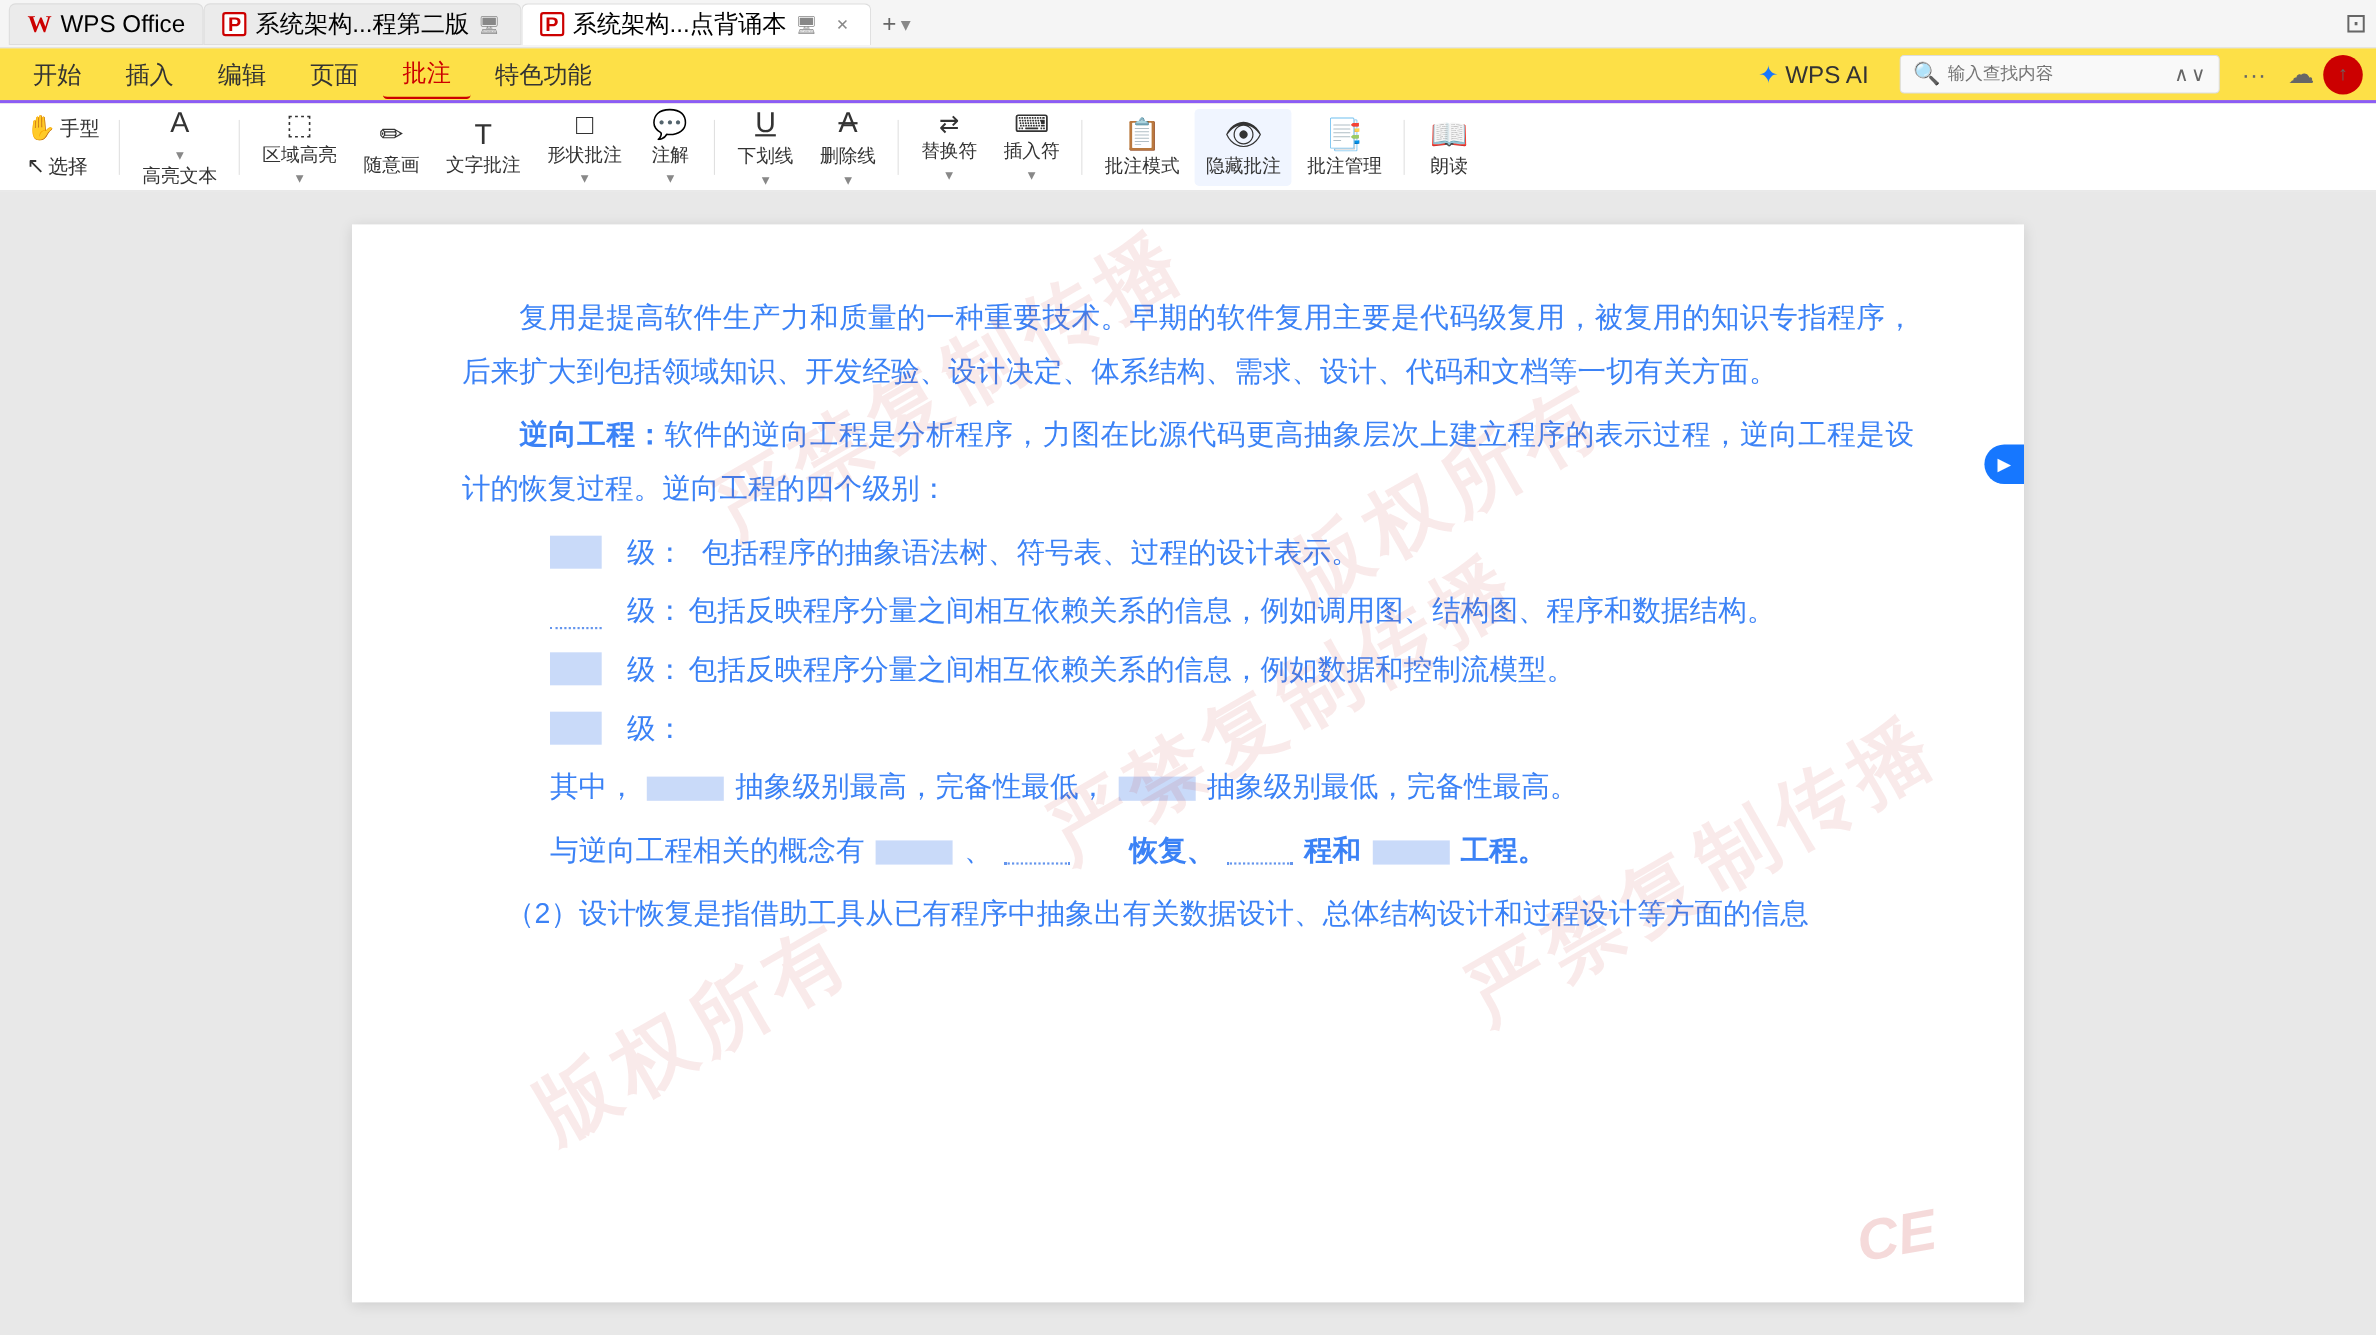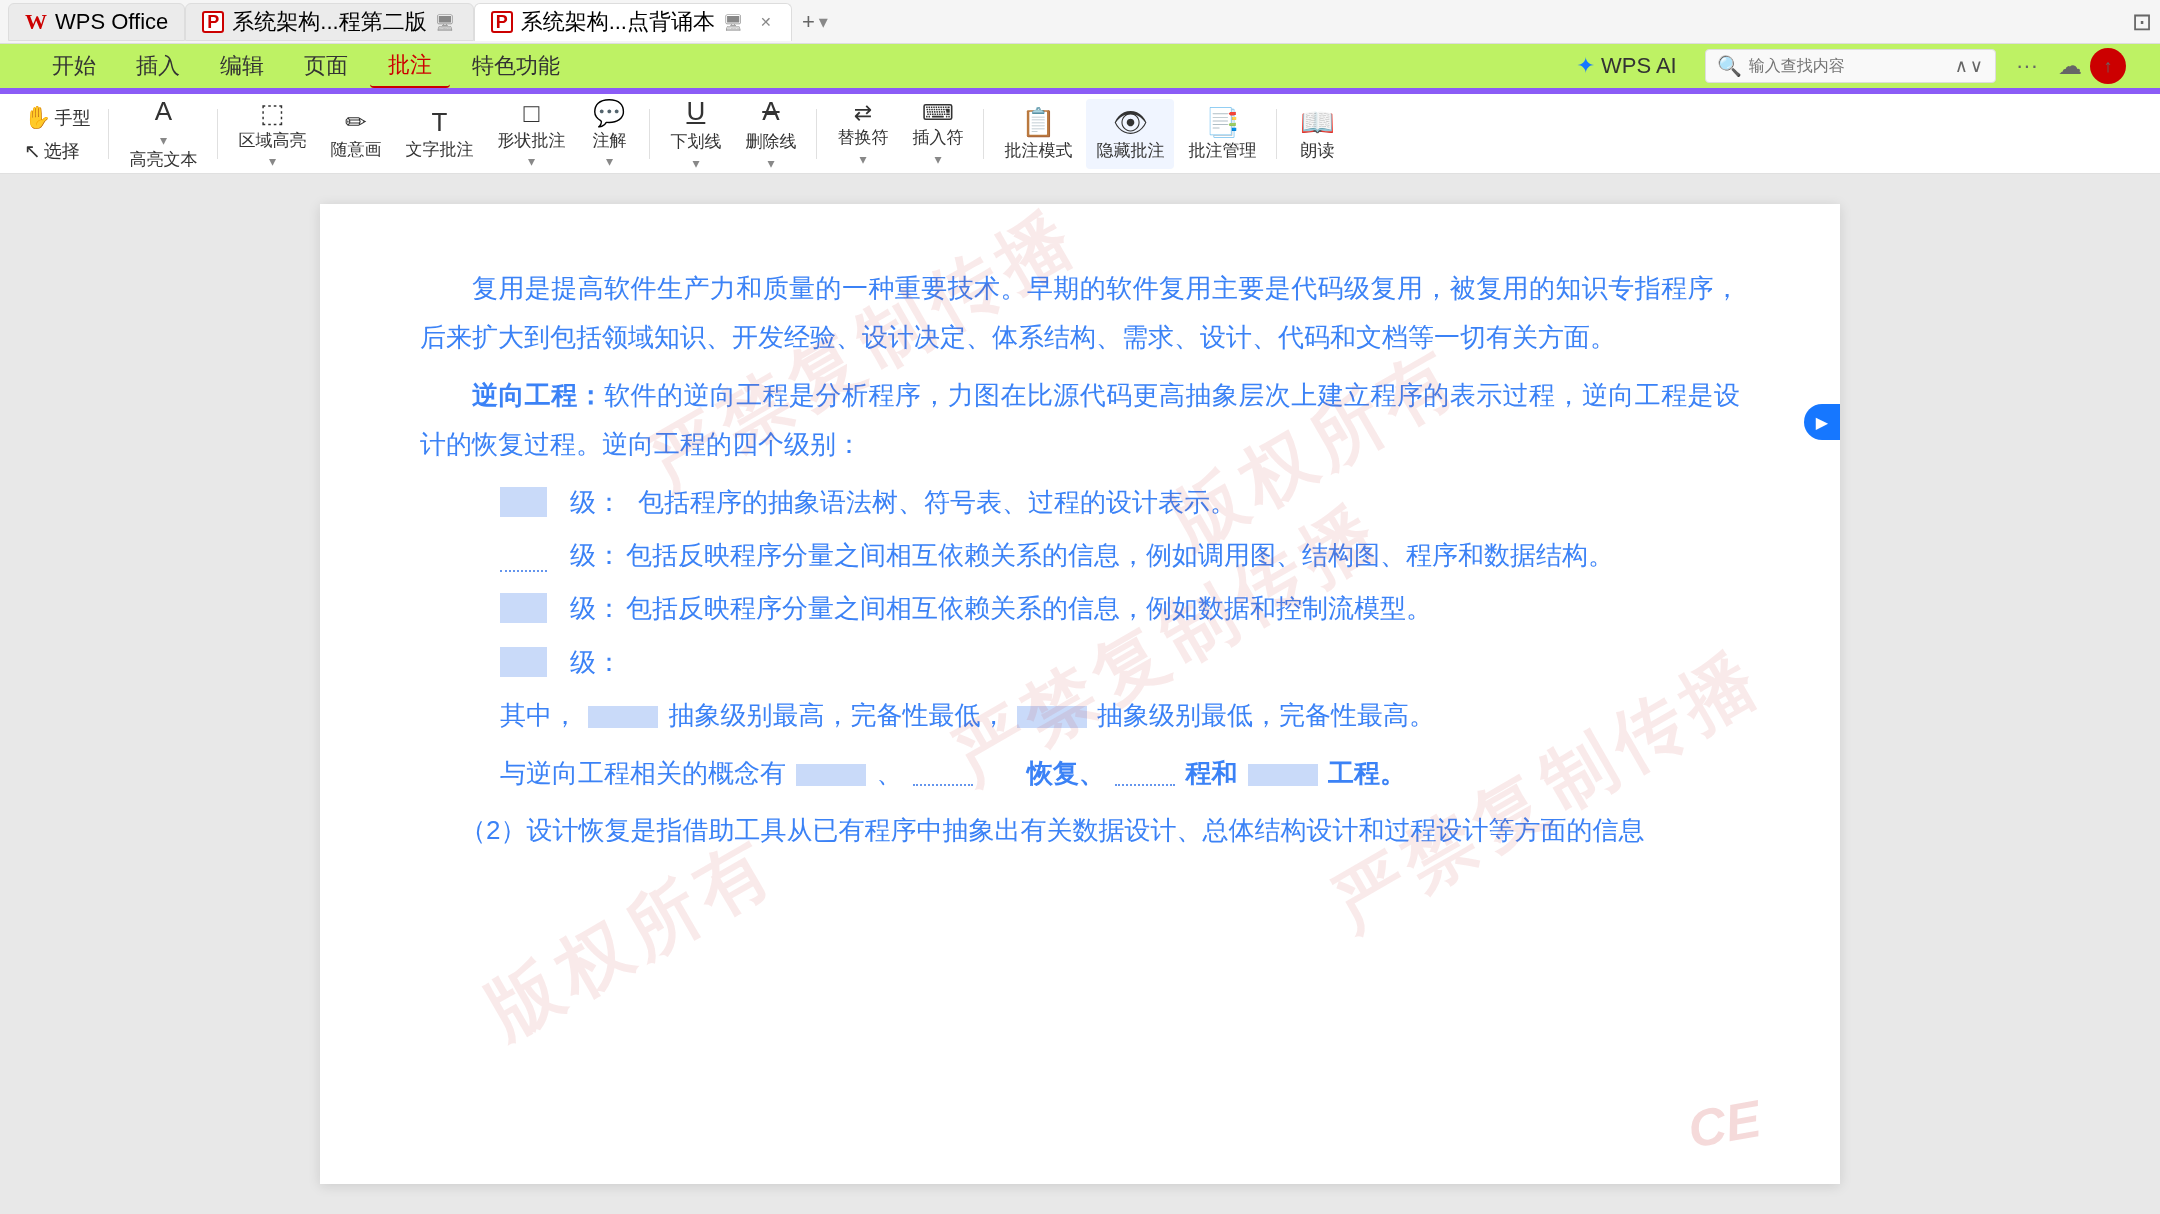--- a/index.html
+++ b/index.html
@@ -89,24 +89,24 @@
       align-items: center;
       gap: 8px;
       font-size: 20px;
       color: #666;
     }
 
     
     .menu-bar {
       display: flex;
       align-items: center;
-      background: #bef264;
+      background: #fde047;
       height: 50px;
-      padding: 0 34px;
-      border-bottom: 6px solid #8b5cf6;
+      padding: 0 12px;
+      border-bottom: 3px solid #8b5cf6;
       gap: 4px;
     }
     .menu-item {
       padding: 6px 18px;
       font-size: 22px;
       color: #333;
       cursor: pointer;
       border-radius: 4px;
       white-space: nowrap;
     }

